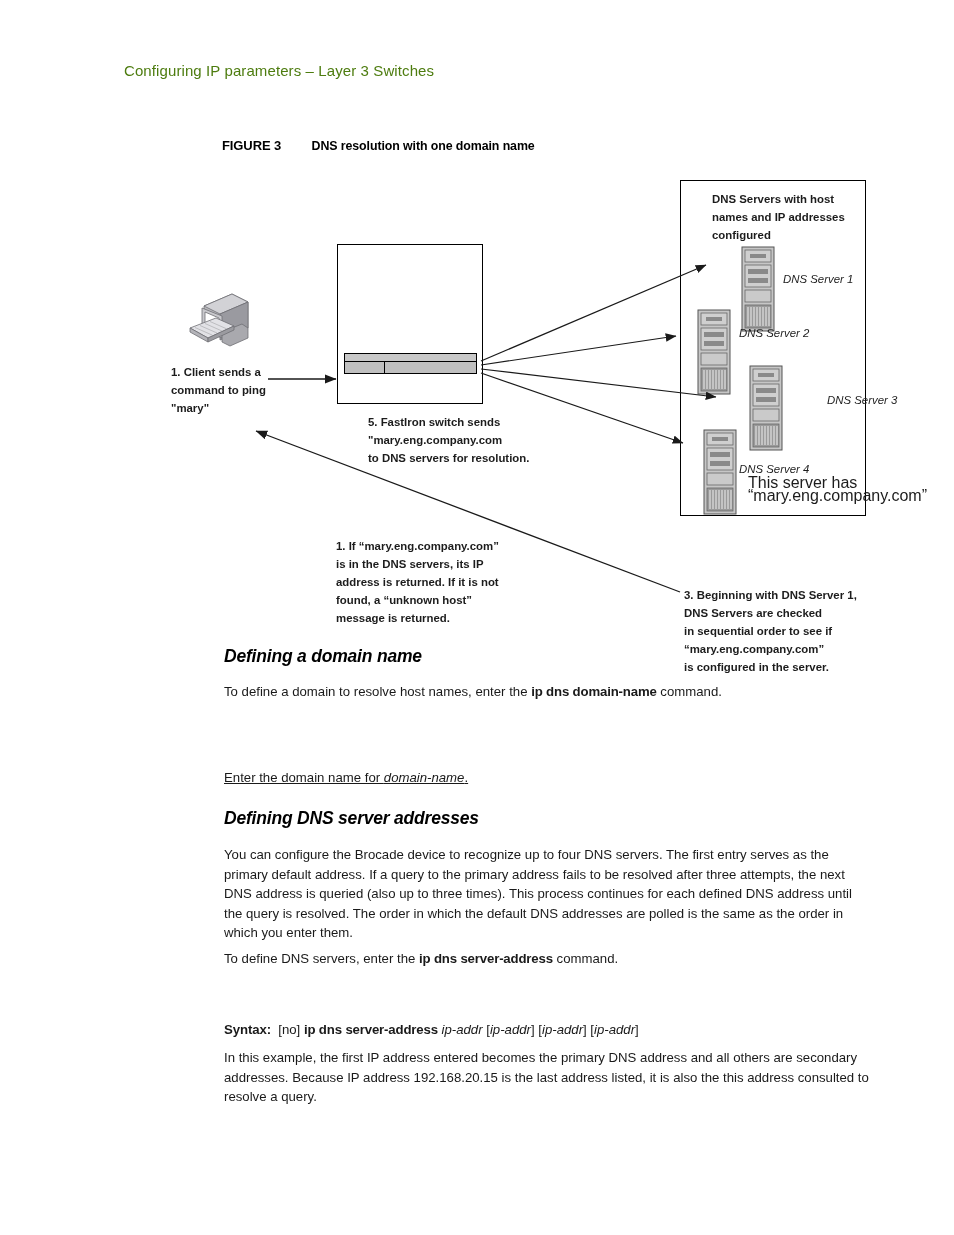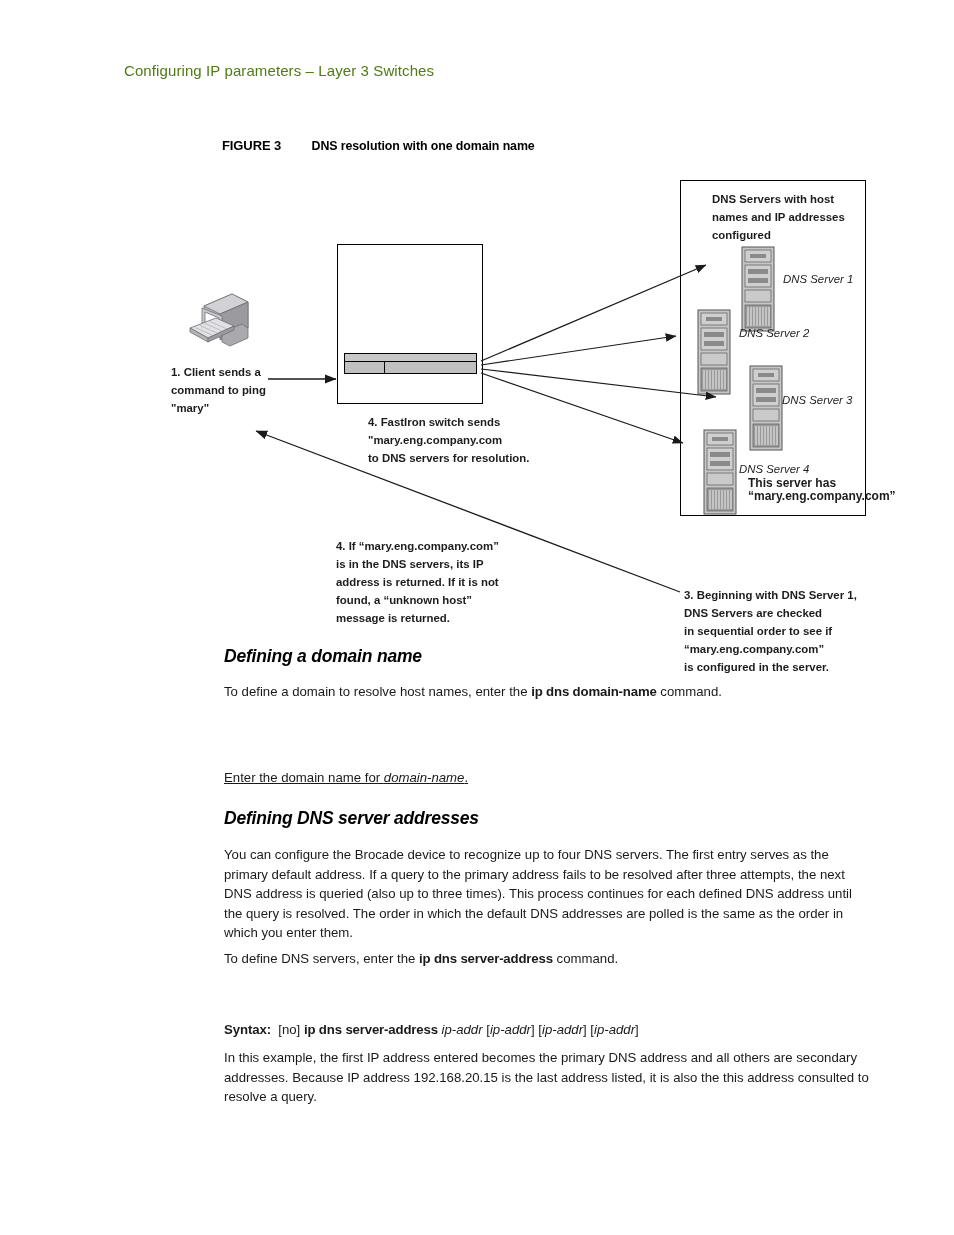--- a/index.html
+++ b/index.html
@@ -154,25 +154,24 @@
 
   .server-label {
     position: absolute;
     font-size: 11.4px;
     color: #1c1c1c;
     white-space: nowrap;
     font-style: italic;
   }
   .server-sublabel {
     position: absolute;
-    font-size: 12px;
+    font-size: 16px;
     line-height: 12.6px;
     color: #1c1c1c;
     white-space: pre-line;
-    font-weight: bold;
   }
 
   
   .section-heading {
     position: absolute;
     font-weight: bold;
     font-style: italic;
     font-size: 17.5px;
     font-stretch: condensed;
     letter-spacing: -0.2px;
@@ -348,37 +347,37 @@
         <line x1="20" y1="62" x2="20" y2="81"></line>
           <line x1="23" y1="62" x2="23" y2="81"></line>
         <line x1="26" y1="62" x2="26" y2="81"></line>
           <line x1="29" y1="62" x2="29" y2="81"></line>
       </g>
     </svg>
   </div>
 
   <div class="server-label" style="left:783px; top:273px;">DNS Server 1</div>
   <div class="server-label" style="left:739px; top:327px;">DNS Server 2</div>
-  <div class="server-label" style="left:782px; top:394px;">DNS Server 3</div>
+  <div class="server-label" style="left:782px; top:394px;padding-left:45px;">DNS Server 3</div>
   <div class="server-label" style="left:739px; top:463px;">DNS Server 4</div>
   <div class="server-sublabel" style="left:748px; top:477px;">This server has
 “mary.eng.company.com”</div>
 
   <div class="diagram-text" style="left:171px; top:363px; width:120px;">1. Client sends a
 command to ping
 "mary"</div>
-  <div class="diagram-text" style="left:368px; top:413px; width:185px;">4. FastIron switch sends
+  <div class="diagram-text" style="left:368px; top:413px; width:185px;">5. FastIron switch sends
 "mary.eng.company.com
 to DNS servers for resolution.</div>
   <div class="diagram-text" style="left:684px; top:556px; width:200px;margin-top:30px;">3. Beginning with DNS Server 1,
 DNS Servers are checked
 in sequential order to see if
 “mary.eng.company.com”
 is configured in the server.</div>
-  <div class="diagram-text" style="left:336px; top:537px; width:200px;">4. If “mary.eng.company.com”
+  <div class="diagram-text" style="left:336px; top:537px; width:200px;">1. If “mary.eng.company.com”
 is in the DNS servers, its IP
 address is returned. If it is not
 found, a “unknown host”
 message is returned.</div>
 
   <svg class="figure-canvas">
     <defs>
       <marker id="arrowhead" markerWidth="9" markerHeight="7" refX="8.6" refY="3.5" orient="auto" markerUnits="strokeWidth">
         <polygon points="0 0, 9 3.5, 0 7" fill="#1a1a1a"></polygon>
       </marker>

